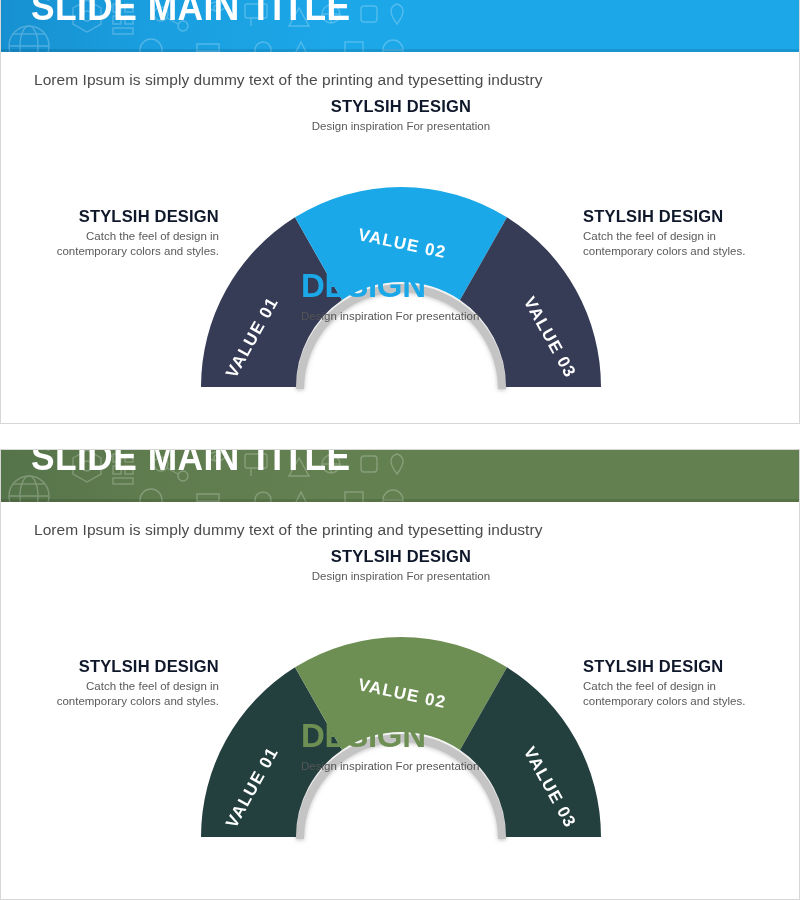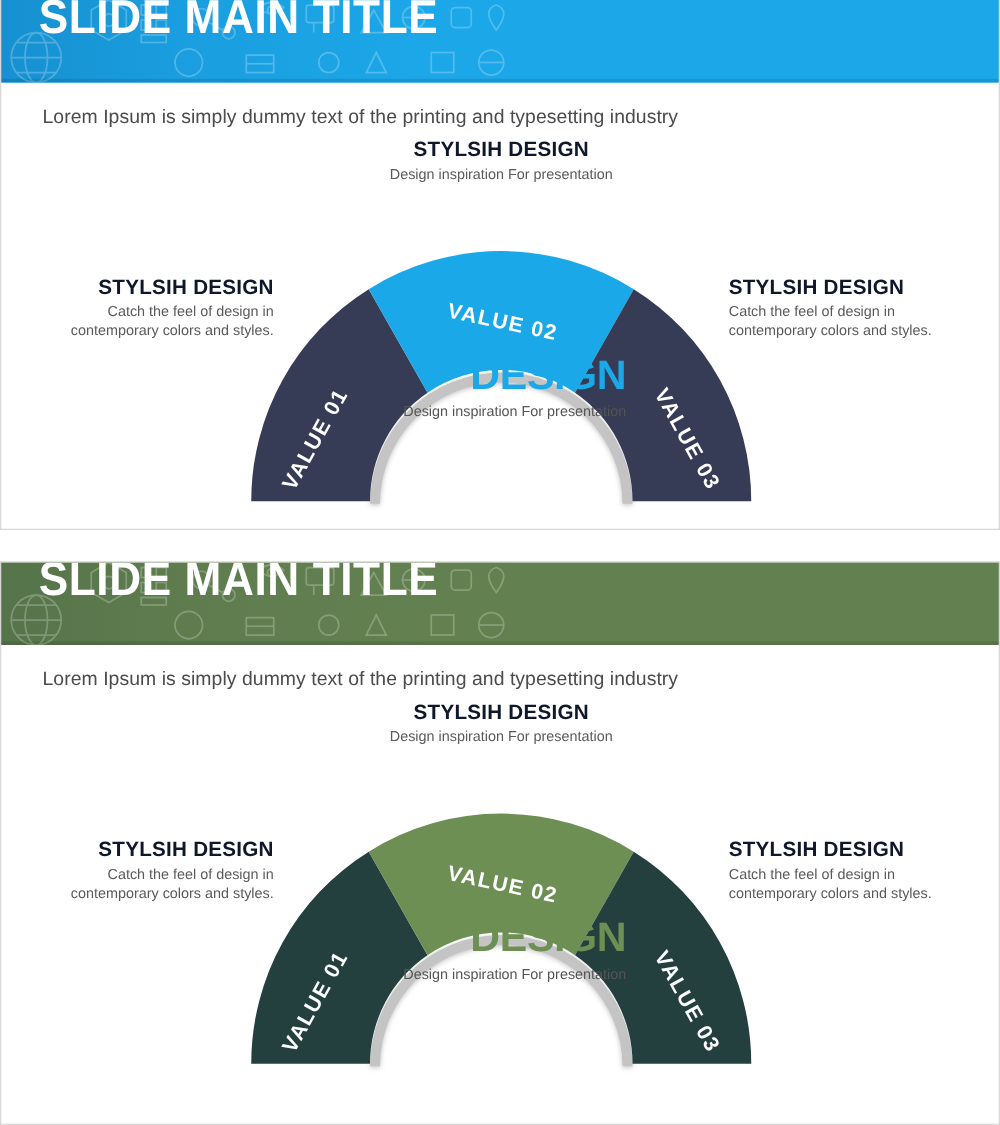--- a/index.html
+++ b/index.html
@@ -24,21 +24,21 @@
     background: #ffffff;
     border: 1px solid #d7d7d7;
     overflow: hidden;
   }
   .slide.slide-1 { top: 0; height: 424px; border-top: none; }
   .slide.slide-2 { top: 449px; height: 451px; }
 
   
   .header-band {
     position: relative;
-    height: 66px;
+    height: 52px;
     width: 100%;
     overflow: hidden;
   }
   .header-band.blue {
     background: #1CA7E8;
     background-image: linear-gradient(to right, #1690d0 0%, #1a9edf 18%, #1CA7E8 42%, #1CA7E8 100%);
   }
   .header-band.green {
     background: #628050;
     background-image: linear-gradient(to right, #56744a 0%, #5e7c4e 18%, #628050 42%, #628050 100%);
@@ -133,21 +133,21 @@
     font-weight: 400;
   }
 
   
   .hub {
     position: absolute;
     left: 50%;
     transform: translateX(-50%);
     top: 172px;
     width: 200px;
-    text-align: right;
+    text-align: left;
   }
   .hub-title {
     margin: 0;
     font-size: 33px;
     font-weight: bold;
     line-height: 1;
     letter-spacing: -.3px;
     font-family: "Liberation Sans Narrow", "Liberation Sans", sans-serif;
   }
   .hub-title.blue { color: #1BA8E8; }

